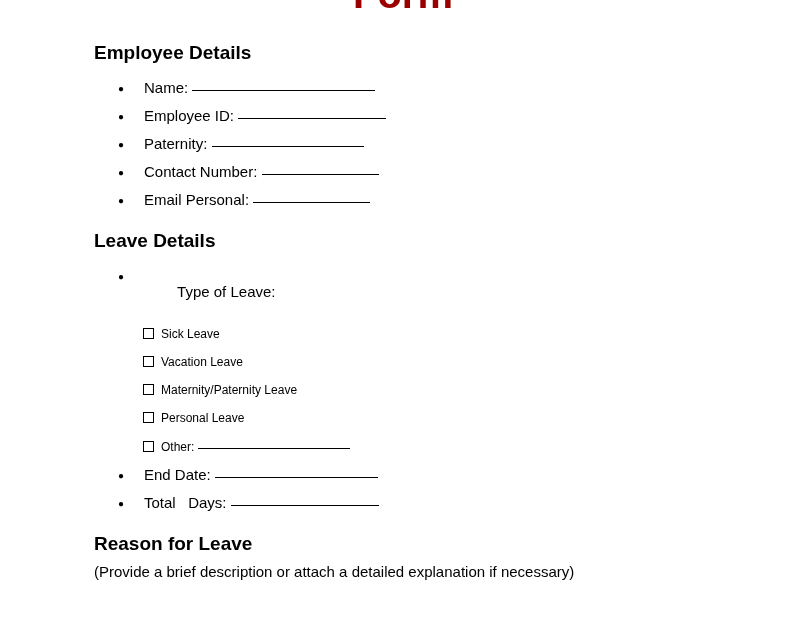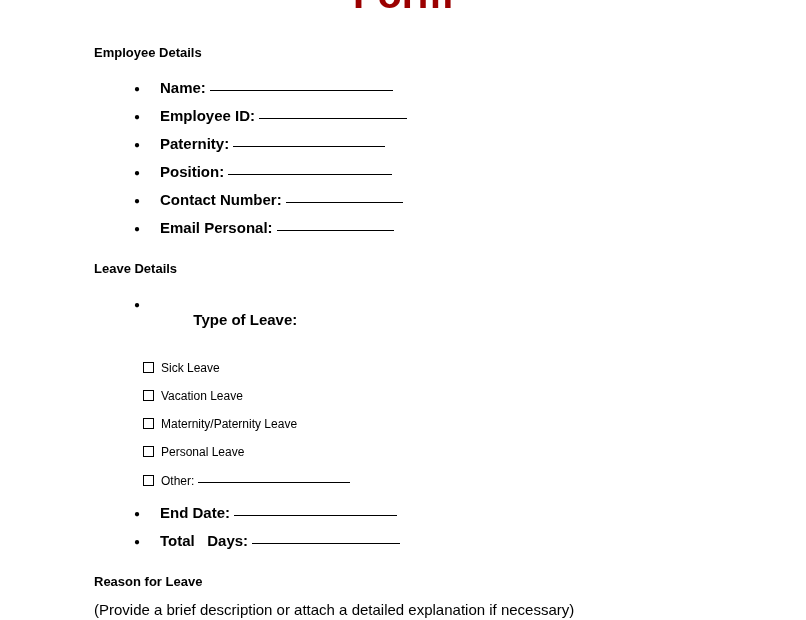--- a/index.html
+++ b/index.html
@@ -32,33 +32,32 @@
     letter-spacing: 0px;
     line-height: 48px;
   }
   .content {
     position: absolute;
     top: 44px;
     left: 94px;
     width: 660px;
   }
   .section-heading {
-    font-size: 13px;
+    font-size: 19px;
     font-weight: bold;
     line-height: 18px;
     margin: 0 0 18px 0;
   }
   .section-heading.gap-above {
     margin-top: 24px;
   }
   ul.bullets {
     list-style: none;
-    margin: 16px;
+    margin: 0;
     padding: 0;
-    font-weight: bold;
   }
   ul.bullets > li {
     position: relative;
     padding-left: 50px;
     font-size: 15px;
     line-height: 16px;
     margin-bottom: 12px;
     white-space: pre;
   }
   ul.bullets > li:before {
@@ -116,21 +115,20 @@
   <div class="doc-title">Form</div>
 
   <div class="content">
 
     <div class="section-heading">Employee Details</div>
 
     <ul class="bullets">
       <li><span>Name:</span> <span class="fill-line" style="width:183px"></span></li>
       <li><span>Employee ID:</span> <span class="fill-line" style="width:148px"></span></li>
       <li><span>Paternity:</span> <span class="fill-line" style="width:152px"></span></li>
-      <li><span>Position:</span> <span class="fill-line" style="width:164px"></span></li>
       <li><span>Contact Number:</span> <span class="fill-line" style="width:117px"></span></li>
       <li><span>Email Personal:</span> <span class="fill-line" style="width:117px"></span></li>
     </ul>
 
     <div class="section-heading gap-above">Leave Details</div>
 
     <ul class="bullets">
       <li class="leave-type-item">
         <span>Type of Leave:</span>
       </li>

